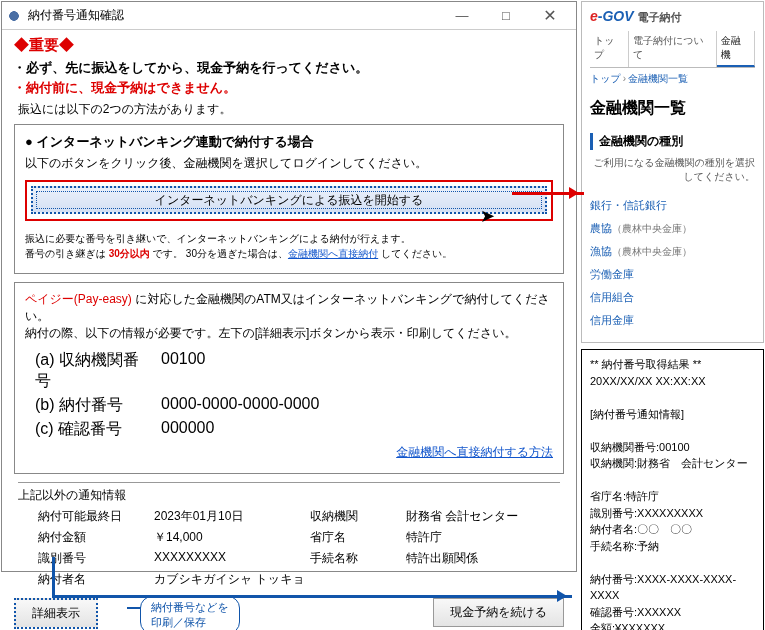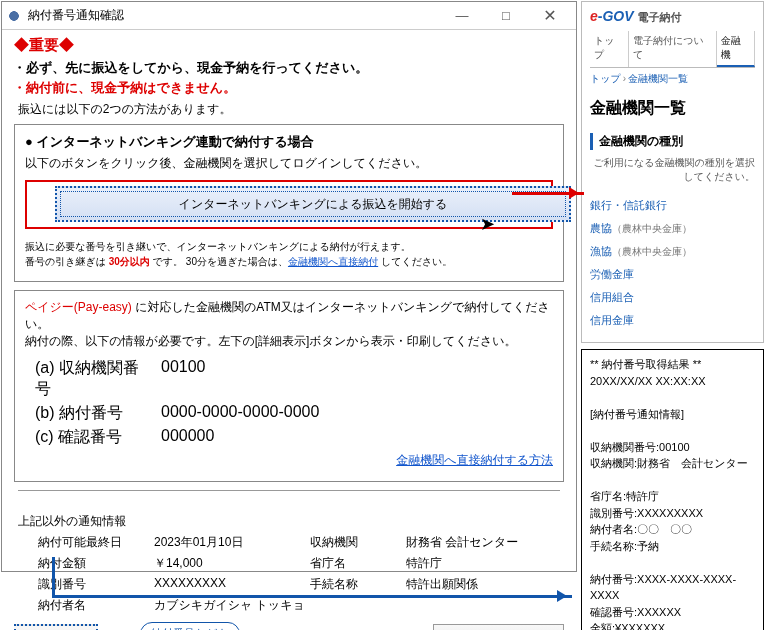--- a/index.html
+++ b/index.html
@@ -22,35 +22,35 @@
 .note-red { color: #d00; font-weight: bold; }
 .note-black { color: #000; font-weight: bold; }
 
 .subnote { font-size: 12px; margin: 4px 4px 6px; }
 
 .panel { border: 1px solid #888; padding: 8px 10px 12px; margin-bottom: 8px; }
 .panel-title { font-weight: bold; font-size: 13px; margin-bottom: 4px; }
 .panel-desc { font-size: 12px; margin-bottom: 8px; }
 
 .big-btn-wrap { border: 2.5px solid #d00; padding: 4px; margin: 4px 0 10px; position: relative; }
-.big-btn { width: 100%; height: 36px; border: 2px dotted #15a; background: linear-gradient(#eaf0fa, #d4e0f4); font-size: 12px; cursor: pointer; position: relative; margin-left: 24px; }
+.big-btn { width: 100%; height: 28px; border: 2px dotted #15a; background: linear-gradient(#eaf0fa, #d4e0f4); font-size: 12px; cursor: pointer; position: relative; }
 .big-btn-inner { border: 1px dotted #15a; position: absolute; inset: 3px; display: flex; align-items: center; justify-content: center; }
 .cursor { position: absolute; right: 56px; bottom: -8px; font-size: 18px; color: #000; pointer-events: none; }
 
 .panel-foot { font-size: 10px; line-height: 1.5; }
 .emph-red { color: #d00; font-weight: bold; }
 .link { color: #15c; text-decoration: underline; cursor: pointer; }
 
 .pe-red { color: #d00; }
 .info-rows { margin: 8px 0 4px 10px; }
 .info-rows div { display: flex; gap: 16px; margin-bottom: 3px; font-size: 16px; }
 .info-rows .lbl { width: 110px; }
 .right-link { text-align: right; margin-top: 4px; }
 
-.other-title { font-size: 12px; margin: 6px 4px 4px; border-top: 1px solid #999; padding-top: 22px; }
+.other-title { font-size: 12px; margin: 6px 4px 4px; border-top: 1px solid #999; padding-top: 4px; }
 .grid4 { display: grid; grid-template-columns: 100px 140px 80px 140px; gap: 4px 16px; margin-left: 24px; font-size: 12px; }
 
 .bottom-btns { display: flex; justify-content: space-between; align-items: flex-start; margin-top: 10px; position: relative; }
 .btn { background: linear-gradient(#f8f8f8, #e4e4e4); border: 1px solid #999; padding: 5px 16px; font-size: 12px; cursor: pointer; }
 .btn.detail { border: 2px dotted #15a; }
 .callout { position: absolute; left: 126px; top: -2px; border: 1.5px solid #15a; border-radius: 12px; padding: 3px 10px; font-size: 11px; color: #15a; background: #fff; }
 .callout::before { content: ""; position: absolute; left: -14px; top: 10px; width: 14px; height: 2px; background: #15a; }
 
 
 .right-col { position: absolute; left: 581px; top: 1px; width: 183px; }

